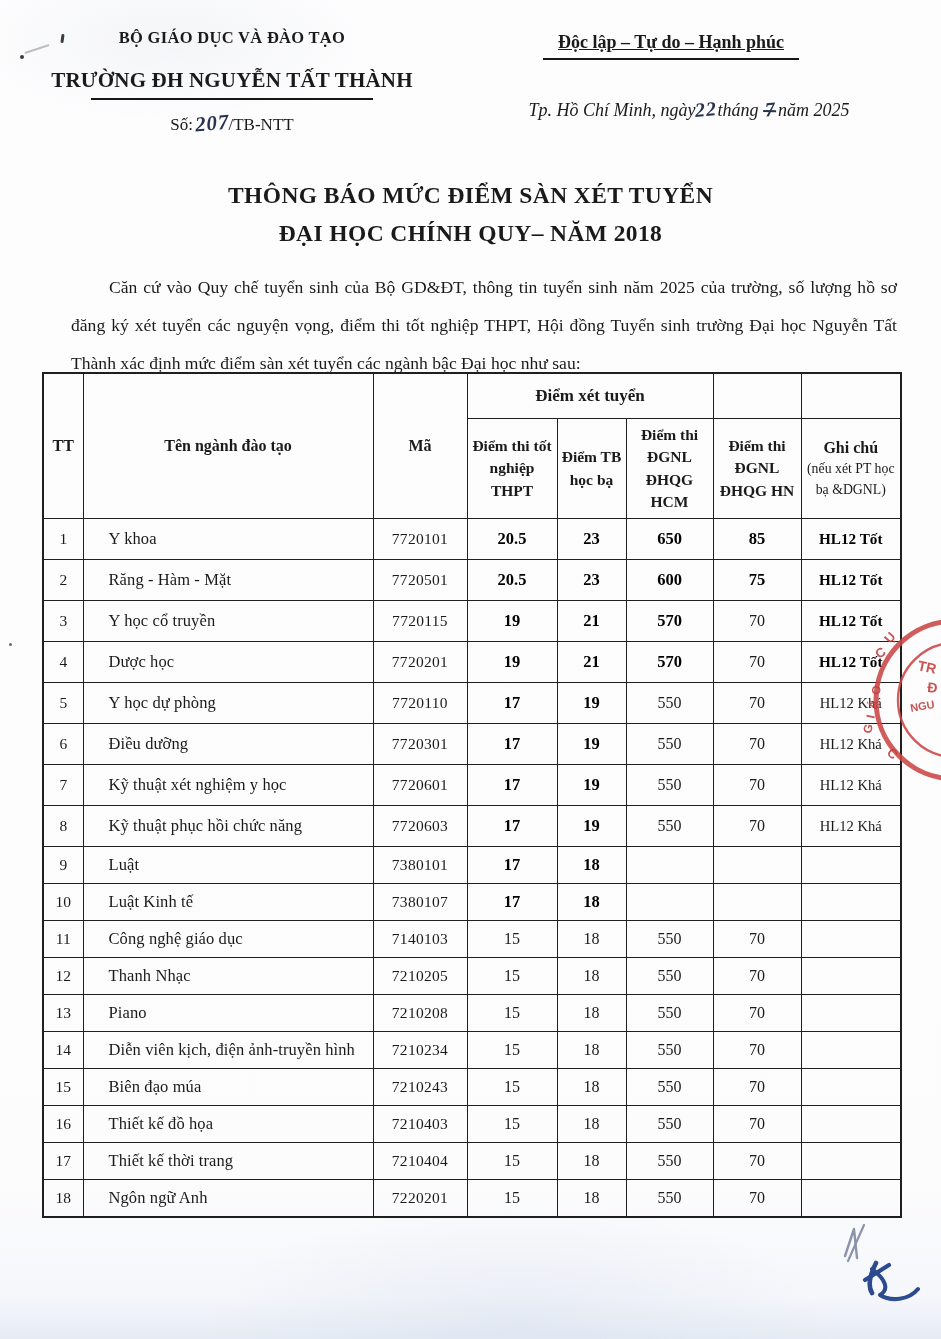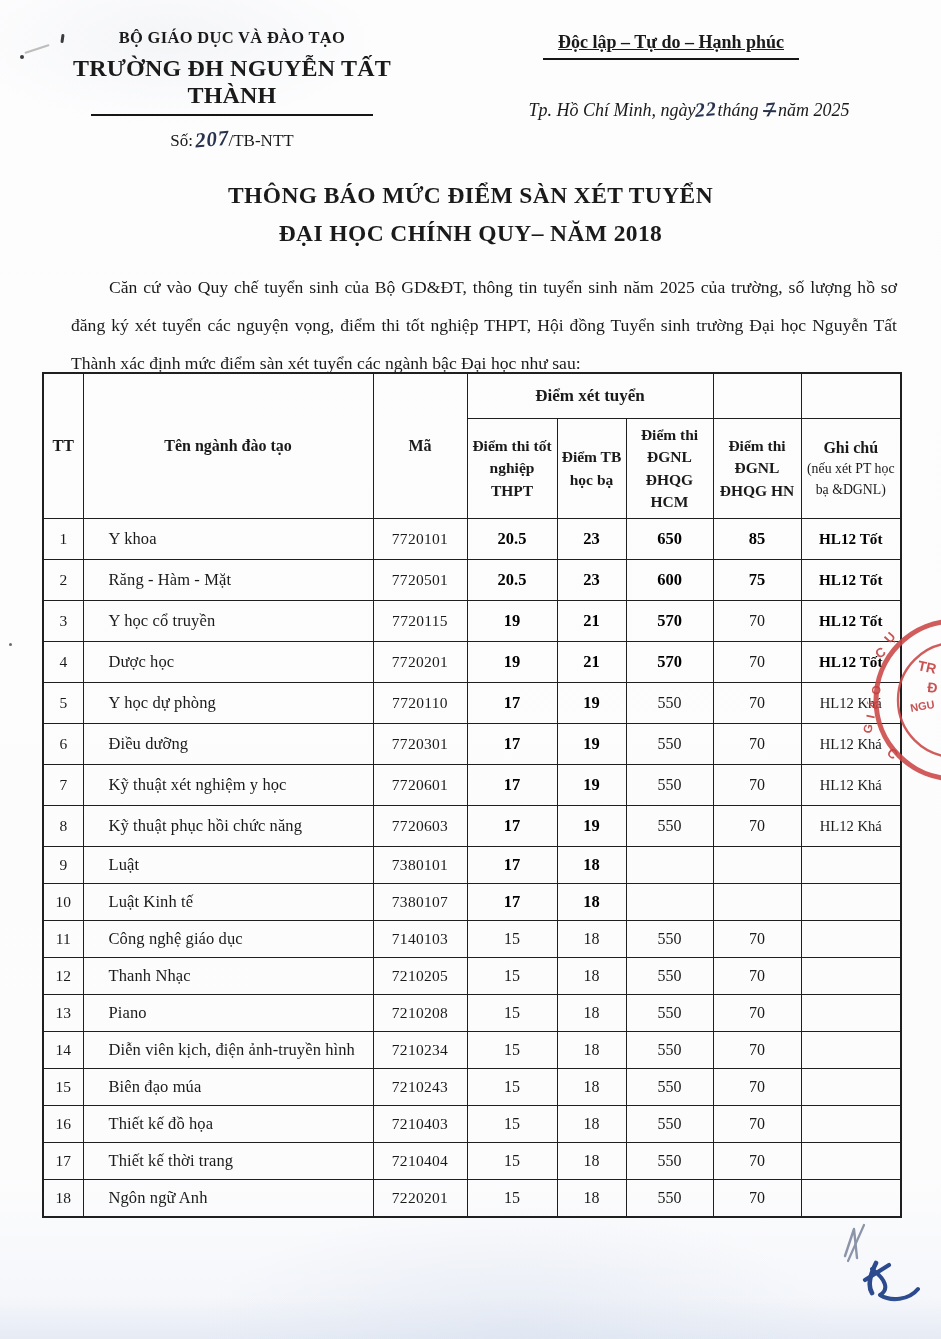--- a/index.html
+++ b/index.html
@@ -17,21 +17,21 @@
   }
   .page::after{
     content:"";position:absolute;left:0;right:0;bottom:0;height:42px;
     background:linear-gradient(180deg, rgba(222,229,241,0), rgba(219,227,240,.55));
     pointer-events:none;
   }
 
   
   .hdr-left{position:absolute;left:48px;top:28px;width:368px;text-align:center;}
   .hdr-left .l1{font-size:16.5px;font-weight:600;letter-spacing:.3px;}
-  .hdr-left .l2{font-size:24px;font-weight:700;margin-top:7px;letter-spacing:.2px;}
+  .hdr-left .l2{font-size:21px;font-weight:700;margin-top:20px;letter-spacing:.2px;}
   .hdr-left .rule{width:282px;height:2px;background:#161616;margin:5px auto 0;}
   .doc-number{margin-top:11px;font-size:17px;}
   .hand{
     display:inline-block;color:#28334f;font-style:italic;font-weight:600;
     transform:rotate(-5deg);letter-spacing:1px;
   }
   .hand.num207{font-size:21px;margin:0 -1px 0 2px;}
   .hdr-right{position:absolute;left:438px;top:28px;width:466px;text-align:center;}
   .hdr-right .l1{font-size:17px;font-weight:700;letter-spacing:.2px;}
   .hdr-right .l2{font-size:18px;font-weight:700;margin-top:4px;text-decoration:underline;}

